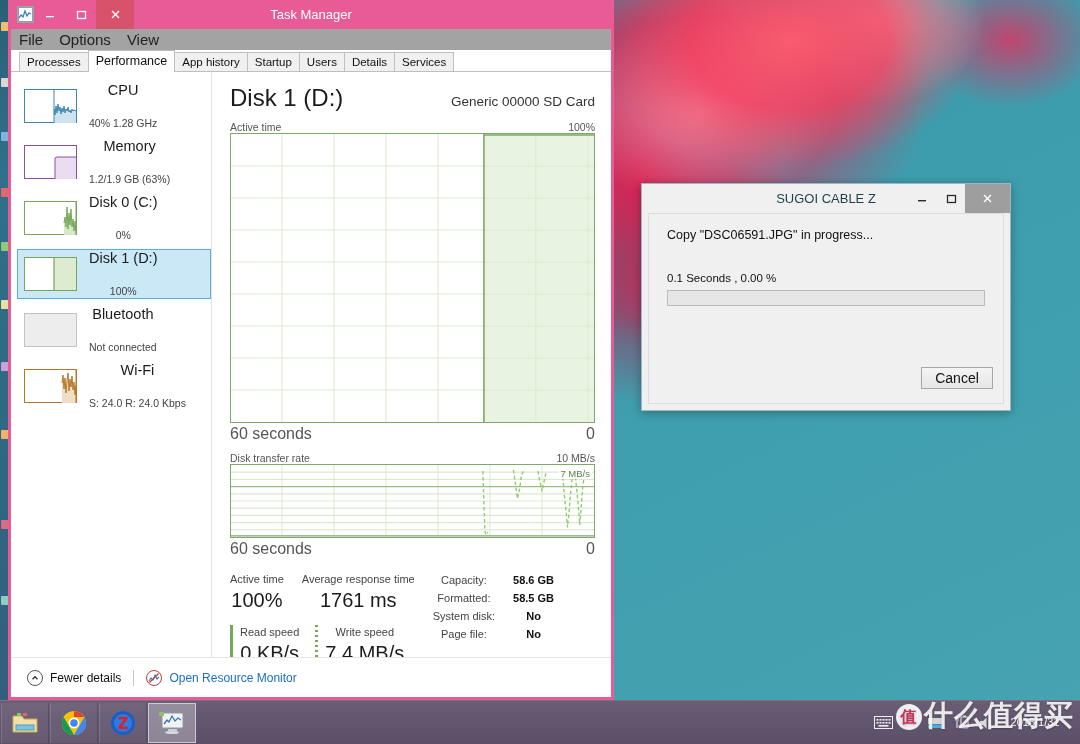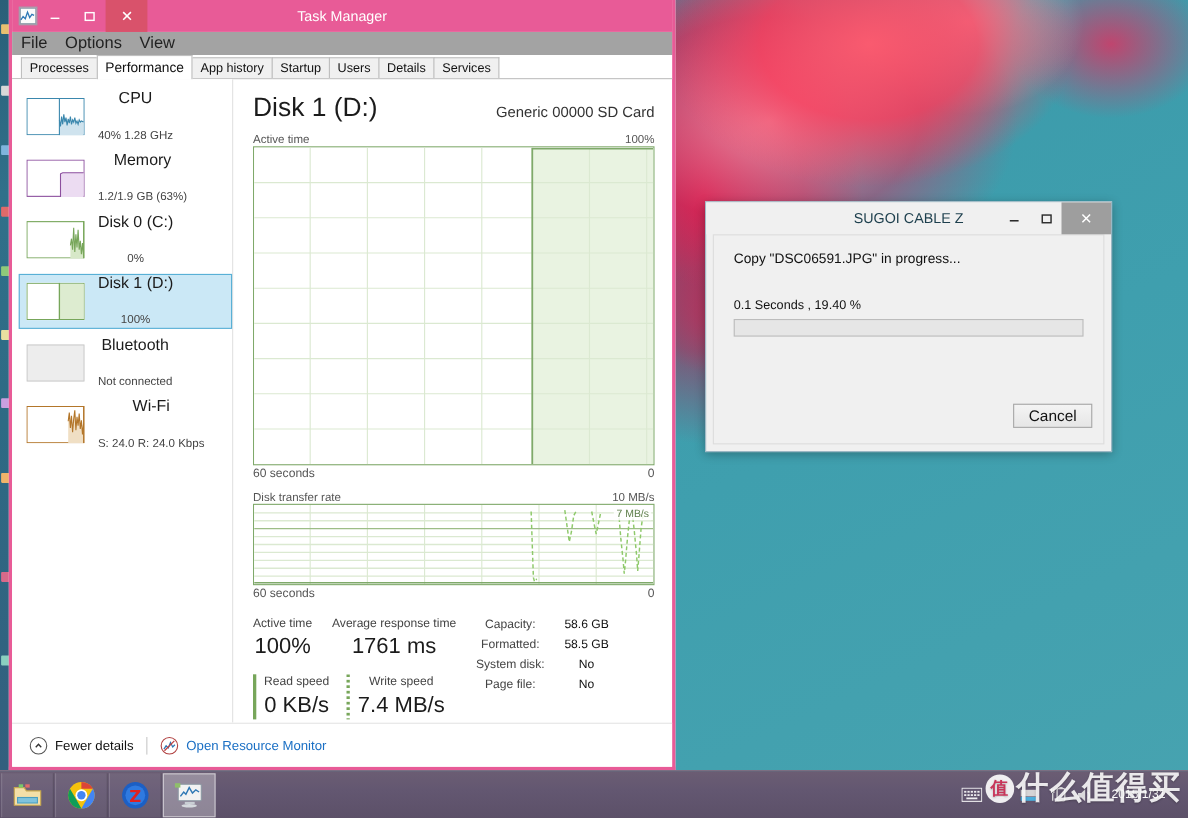--- a/index.html
+++ b/index.html
@@ -124,21 +124,21 @@
   .res-text { margin-left: 12px; min-width: 0; }
   .res-name { font-size: 14.5px; color: #1b1b1b; line-height: 17px; }
   .res-sub { font-size: 10.5px; color: #444; line-height: 14px; margin-top: 17px; }
 
   
   #tm-main { flex: 1; padding: 12px 16px 0 18px; min-width: 0; }
   #main-head { display: flex; align-items: flex-end; justify-content: space-between; }
   #main-title { font-size: 24px; color: #1b1b1b; line-height: 28px; }
   #main-device { font-size: 13.5px; color: #333; padding-bottom: 3px; }
   .graph-caption { display: flex; justify-content: space-between; font-size: 10.5px; color: #555; margin-top: 9px; }
-  .graph-foot { display: flex; justify-content: space-between; font-size: 11px; color: #555; margin-top: 2px; }
+  .graph-foot { display: flex; justify-content: space-between; font-size: 16px; color: #555; margin-top: 2px; }
   .graph-box { border: 1px solid #7fa96a; position: relative; overflow: hidden; background: #fff; }
   #active-graph { height: 290px; }
   #rate-graph { height: 74px; }
   #rate-label {
     position: absolute; right: 2px; top: 3px; font-size: 9.5px; color: #5f7f4c;
     background: rgba(255,255,255,.85); padding: 0 2px;
   }
 
   
   #stats { display: flex; margin-top: 14px; }
@@ -150,21 +150,21 @@
   .legend-bar { width: 3px; background: #77a65a; margin-right: 7px; }
   .legend-bar.dotted {
     background: none;
     background-image: linear-gradient(#77a65a 50%, transparent 50%);
     background-size: 3px 5px;
   }
   #props { font-size: 11px; color: #333; line-height: 17px; }
   #props table { border-collapse: collapse; }
   #props td { padding: 0 0 1px 0; vertical-align: top; }
   #props td.k { color: #444; padding-right: 18px; white-space: nowrap; }
-  #props td.v { color: #111; font-weight: normal; white-space: nowrap; }
+  #props td.v { color: #111; font-weight: bold; white-space: nowrap; }
 
   
   #tm-footer {
     height: 40px; flex: none; display: flex; align-items: center;
     padding-left: 16px; border-top: 1px solid #e4e4e4; background: #fff;
   }
   .footer-link { display: flex; align-items: center; font-size: 12px; color: #111; }
   .footer-sep { width: 1px; height: 16px; background: #c8c8c8; margin: 0 12px; }
   .circ-icon {
     width: 16px; height: 16px; border-radius: 50%; border: 1px solid #555;
@@ -534,21 +534,21 @@
         </svg>
     </div>
     <div class="sg-wbtn close">
       <svg width="13" height="13" viewBox="0 0 13 13">
         <path d="M3,3 L10,10 M10,3 L3,10" stroke="#fff" stroke-width="1.4" fill="none"></path>
       </svg>
     </div>
   </div>
   <div id="sugoi-body">
     <div id="sg-msg">Copy "DSC06591.JPG" in progress...</div>
-    <div id="sg-status">0.1 Seconds , 19.40 %</div>
+    <div id="sg-status">0.1 Seconds , 0.00 %</div>
     <div id="sg-progress"></div>
     <div id="sg-cancel">Cancel</div>
   </div>
 </div>
 
 <div id="taskbar">
 
   <div class="tb-btn">
     <svg width="28" height="26" viewBox="0 0 28 26">
       <path d="M2,6 L11,6 L13,9 L26,9 L26,22 L2,22 Z" fill="#f4dfa8" stroke="#c8a84e"></path>

